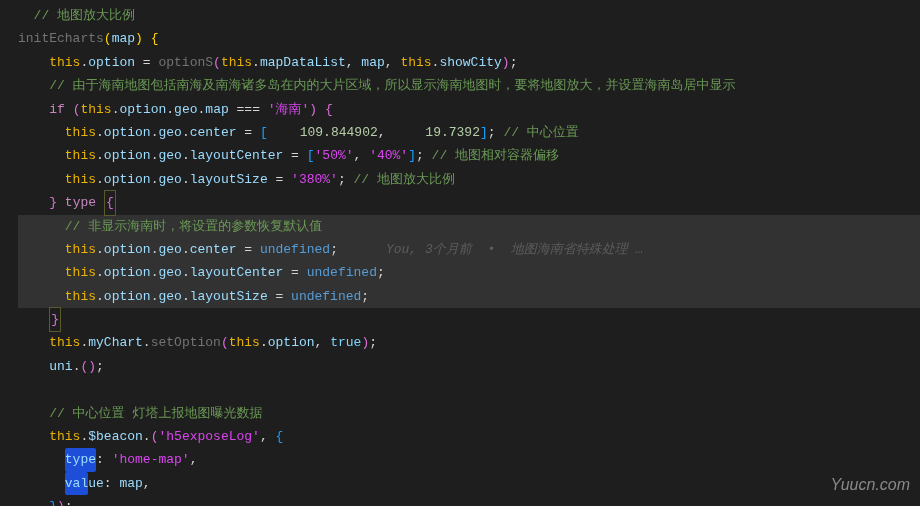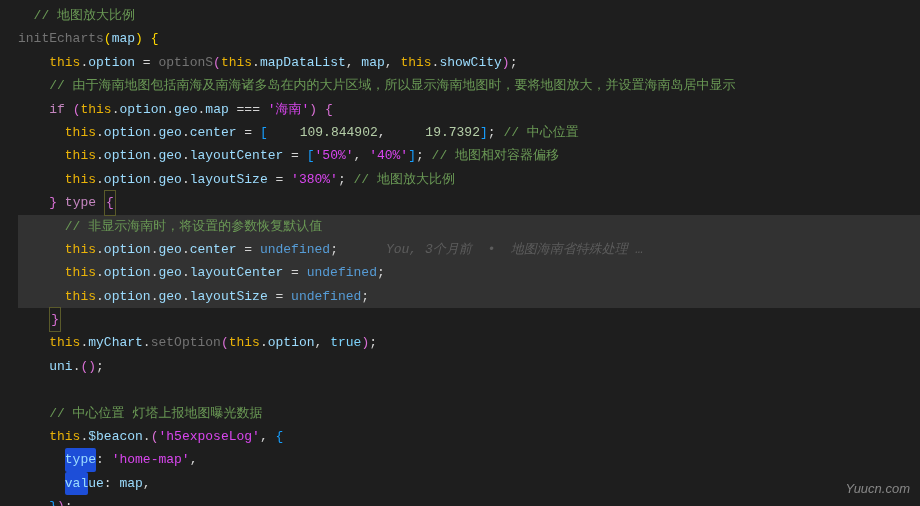--- a/index.html
+++ b/index.html
@@ -27,21 +27,21 @@
     .c-param { color: #9cdcfe; }
     .c-true { color: #7dd3fc; }
     .c-undef { color: #569cd6; }
     .c-brace-y { color: #ffd700; }
     .c-brace-p { color: #da70d6; }
     .c-brace-b { color: #179fff; }
     .hl-box { border: 1px solid #5a5a2a; padding: 0 1px; }
     .gitlens { color: #5c5c5c; font-style: italic; margin-left: 48px; }
     .watermark {
       position: absolute; bottom: 6px; right: 10px;
-      color: #888; font-family: sans-serif; font-size: 13px; font-style: italic;
+      color: #888; font-family: sans-serif; font-size: 16px; font-style: italic;
     }
     .sel-highlight { background: #1d4ed8; border-radius: 2px; }
   </style>
 </head>
 <body>
 
 <div class="editor">
 
 <div class="line"><span class="c-comment">  // 地图放大比例</span></div>
 

